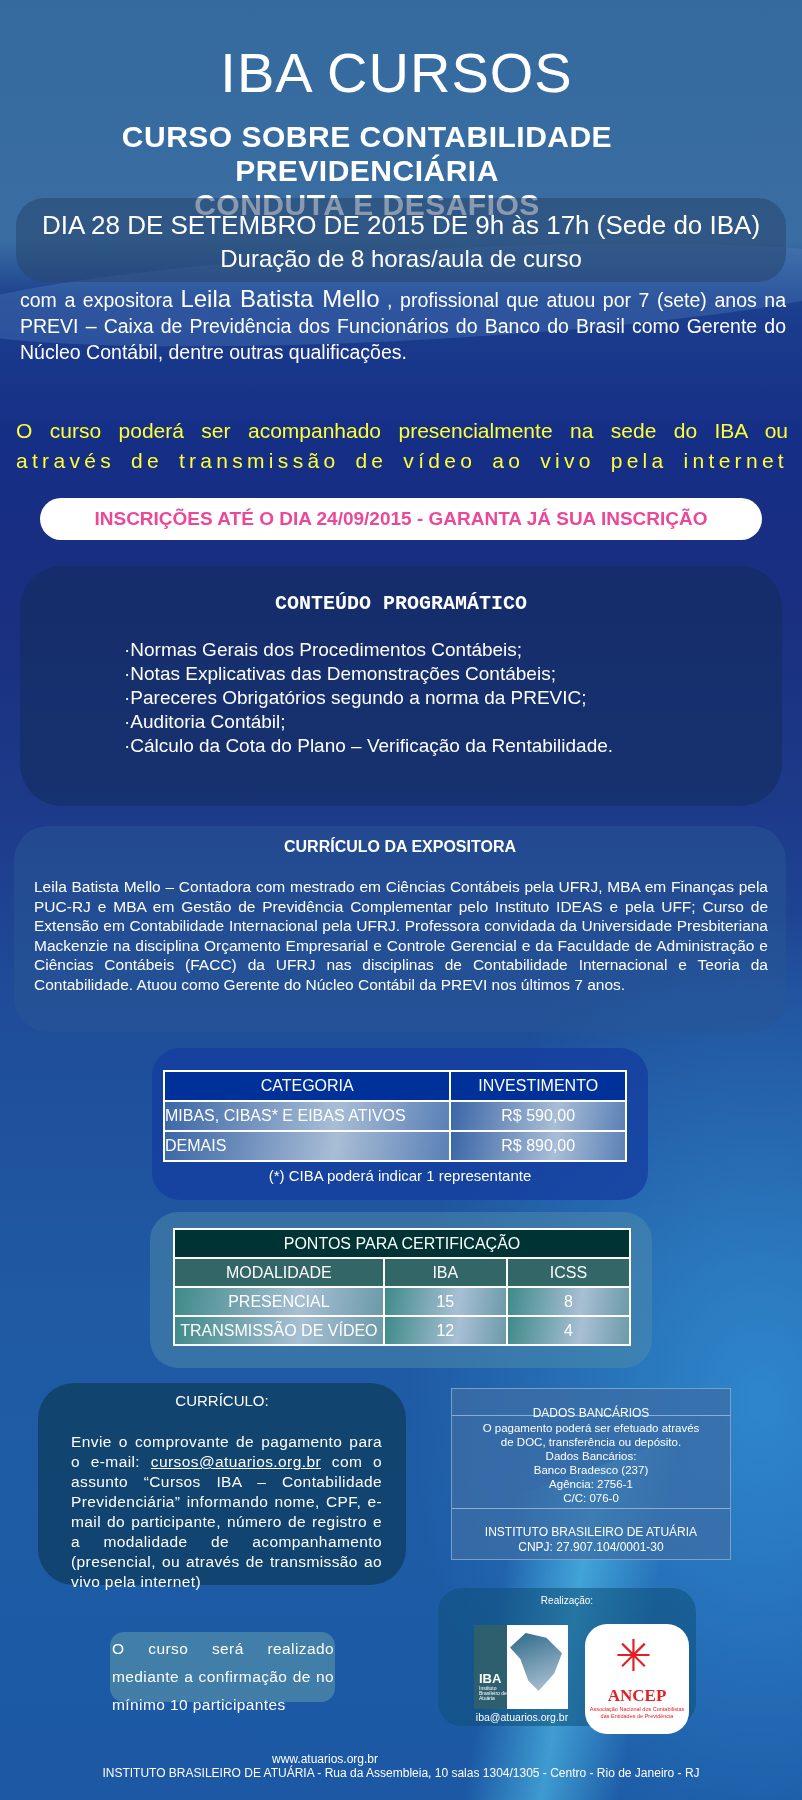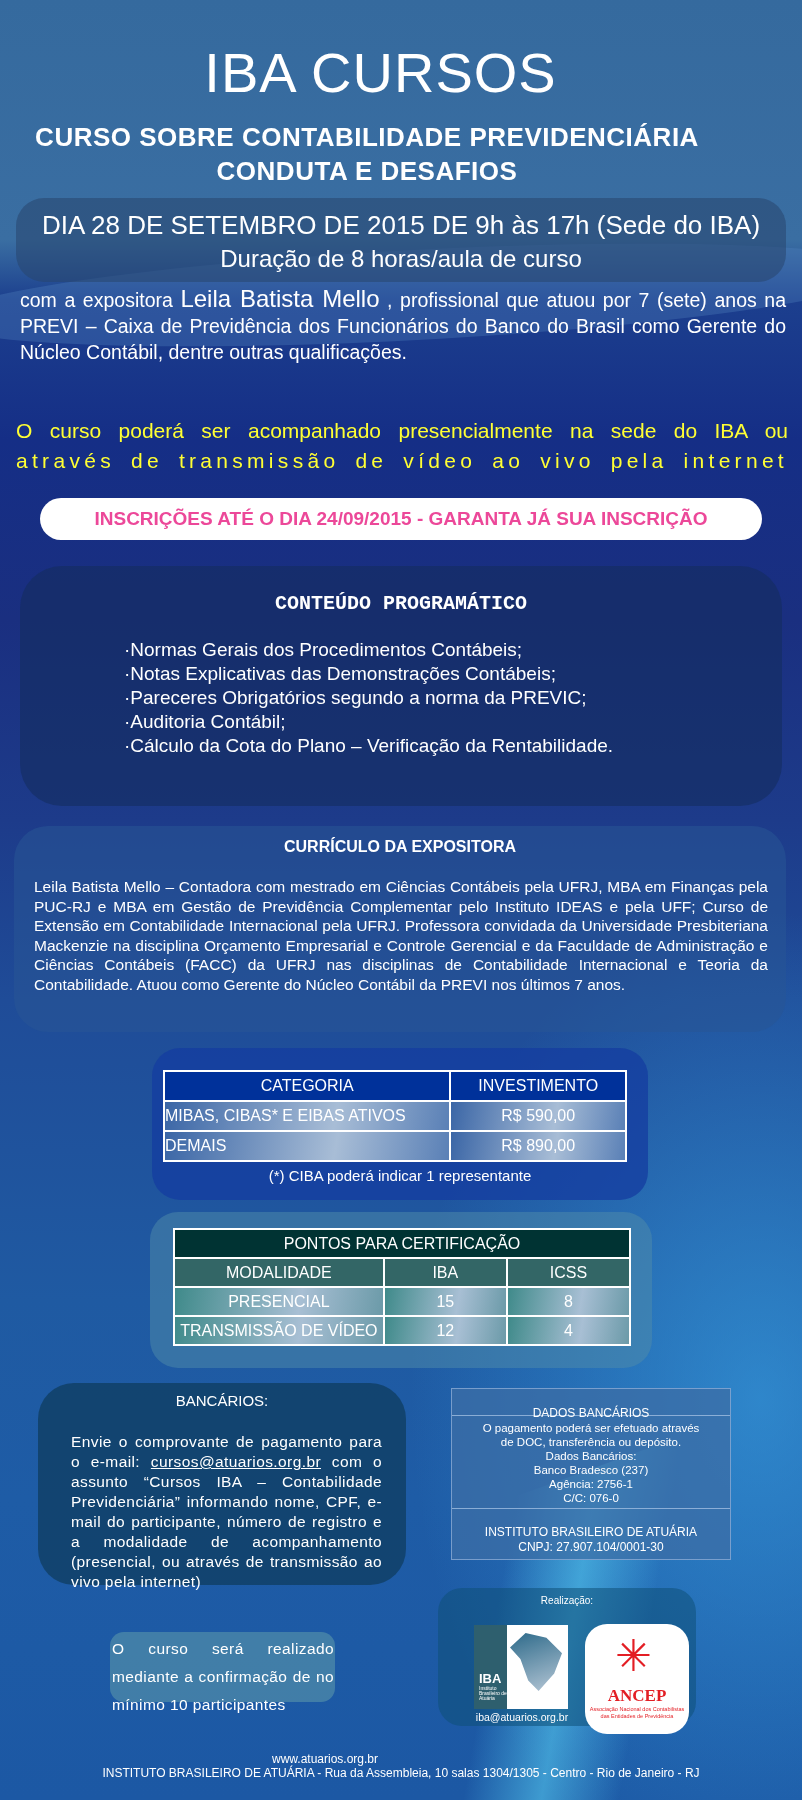--- a/index.html
+++ b/index.html
@@ -13,22 +13,22 @@
       linear-gradient(180deg, #356a9e 0px, #3a6ea2 240px, #1c3f8e 300px, #152e86 440px, #1a2f80 620px, #1d3b8a 820px, #1f4c98 1000px, #1f5aa2 1300px, #1e5ca6 1500px, #1c58a4 1800px);
   }
   .wave1 { position: absolute; left: -60px; top: 250px; width: 950px; height: 90px;
     border-radius: 50%; background: rgba(80,130,190,0.35); transform: rotate(-3deg); }
   .streak { position: absolute; left: 250px; top: 1500px; width: 600px; height: 500px;
     background: linear-gradient(120deg, rgba(0,0,0,0) 40%, rgba(90,210,245,0.55) 50%, rgba(0,0,0,0) 60%);
     transform: rotate(-20deg); }
   .abs { position: absolute; }
   .center { text-align: center; }
 
-  #title { top: 40px; left: 0; width: 761px; font-size: 56px; font-weight: normal; letter-spacing: 1px; }
-  #subtitle { top: 120px; left: 0; width: 734px; font-size: 26px; font-weight: bold; line-height: 34px; letter-spacing: 0.5px; }
+  #title { top: 40px; left: 16px; width: 761px; font-size: 56px; font-weight: normal; letter-spacing: 1px; }
+  #subtitle { top: 120px; left: 0; width: 734px; font-size: 30px; font-weight: bold; line-height: 34px; letter-spacing: 0.5px; }
   #date-box { top: 198px; left: 16px; width: 770px; height: 84px; border-radius: 28px;
     background: rgba(40,70,110,0.55); }
   #date-line1 { top: 210px; left: 16px; width: 770px; font-size: 26px; }
   #date-line2 { top: 245px; left: 16px; width: 770px; font-size: 24px; }
 
   #intro { top: 286px; left: 20px; width: 766px; font-size: 19.5px; line-height: 26px; text-align: justify; }
   #intro .name { font-size: 24px; }
   #yellow { top: 416px; left: 16px; width: 772px; font-size: 21px; line-height: 30px; color: #ffff33; }
   #yellow .l1 { display: block; text-align: justify; text-align-last: justify; }
   #yellow .l2 { display: block; text-align: justify; text-align-last: justify; letter-spacing: 4.3px; }
@@ -167,21 +167,21 @@
   </tr>
   <tr>
     <td>TRANSMISSÃO DE VÍDEO</td>
     <td>12</td>
     <td>4</td>
   </tr>
 </tbody>
   </table>
 
 <div id="insc-box" class="abs"></div>
-<div id="insc-title" class="abs center">BANCÁRIOS:</div>
+<div id="insc-title" class="abs center">CURRÍCULO:</div>
 <p id="insc-text" class="abs"><span>Envie o comprovante de pagamento para o e-mail: </span><a class="email">cursos@atuarios.org.br</a><span> com o assunto “Cursos IBA – Contabilidade Previdenciária” informando nome, CPF, e-mail do participante, número de registro e a modalidade de acompanhamento (presencial, ou através de transmissão ao vivo pela internet)</span></p>
 
 <div id="minimo-box" class="abs"></div>
 <p id="minimo-text" class="abs">O curso será realizado mediante a confirmação de no mínimo 10 participantes</p>
 
 <div id="banco-box" class="abs">
   <div class="sep" style="top:26px"></div>
   <div class="sep" style="top:119px"></div>
 </div>
 <div id="banco-title" class="abs center">DADOS BANCÁRIOS</div>

